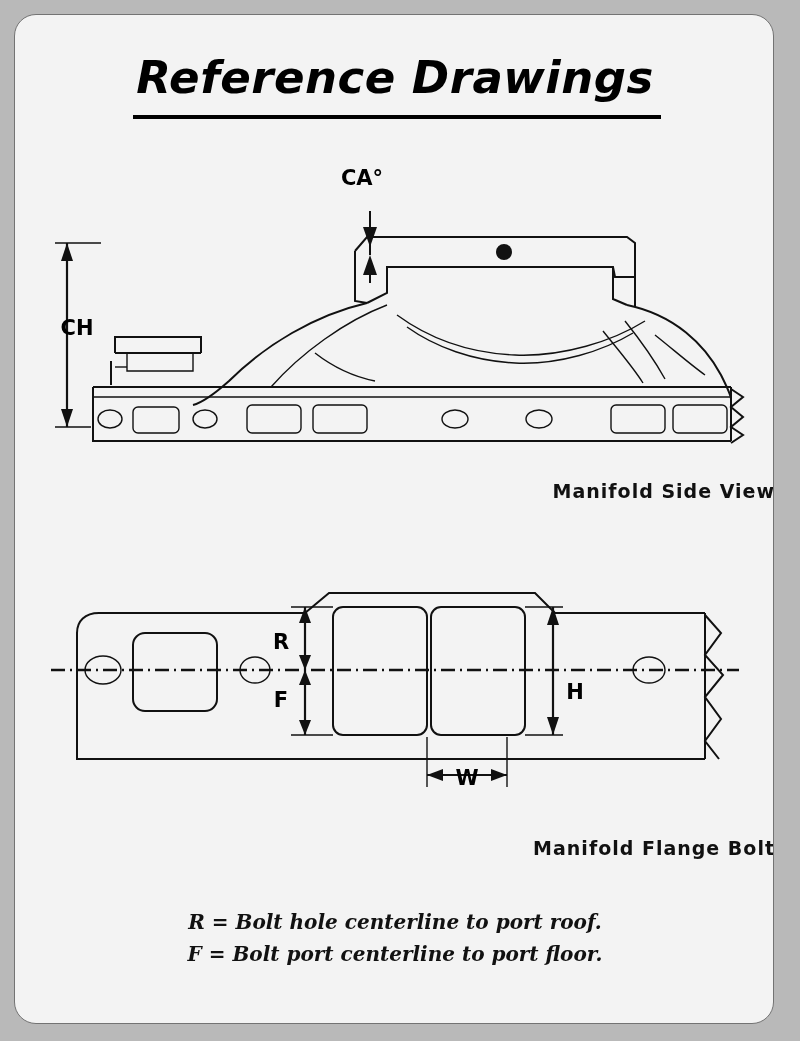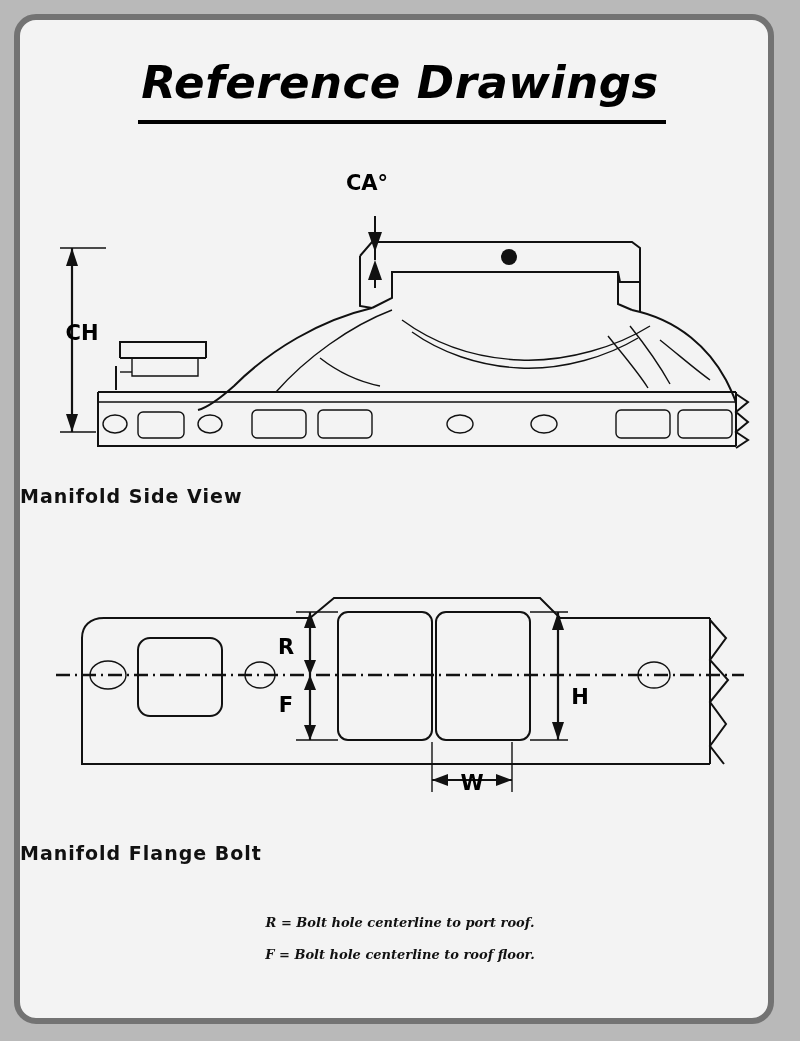--- a/index.html
+++ b/index.html
@@ -20,21 +20,21 @@
     background: #b9b9b9;
     box-sizing: border-box;
   }
   .card {
     position: absolute;
     left: 14px;
     top: 14px;
     width: 760px;
     height: 1010px;
     background: #f3f3f3;
-    border: 6px solid #737373;
+    border: 1px solid #737373;
     border-radius: 22px;
     box-sizing: border-box;
     overflow: hidden;
   }
   .title {
     position: absolute;
     left: 0;
     top: 36px;
     width: 760px;
     text-align: center;
@@ -50,38 +50,38 @@
     left: 118px;
     top: 100px;
     width: 528px;
     height: 4px;
     background: #000;
   }
   .caption {
     position: absolute;
     width: 760px;
     left: 0;
-    text-align: left;
+    text-align: right;
     font-family: "DejaVu Sans", sans-serif;
     font-weight: bold;
     font-size: 19px;
     letter-spacing: 1px;
     color: #111;
   }
   .caption.side { top: 465px; }
   .caption.flange { top: 822px; }
   .legend {
     position: absolute;
     width: 760px;
     left: 0;
     text-align: center;
     font-family: "DejaVu Serif", serif;
     font-style: italic;
     font-weight: bold;
-    font-size: 13px;
+    font-size: 20px;
     color: #111;
   }
   .legend.l1 { top: 895px; }
   .legend.l2 { top: 927px; }
 
   svg { display: block; }
   .drawing {
     position: absolute;
     left: 0;
     top: 0;
@@ -225,16 +225,16 @@
         <polygon points="412,760 428,754 428,766" fill="#111"></polygon>
         <polygon points="492,760 476,754 476,766" fill="#111"></polygon>
       </g>
       <text class="lbl" x="452" y="770" text-anchor="middle">W</text>
     </svg>
 
     <div class="caption side">Manifold Side View</div>
     <div class="caption flange">Manifold Flange Bolt</div>
 
     <div class="legend l1">R = Bolt hole centerline to port roof.</div>
-    <div class="legend l2">F = Bolt hole centerline to roof floor.</div>
+    <div class="legend l2">F = Bolt port centerline to port floor.</div>
 
   </div>
 </div>
 
 </body></html>

